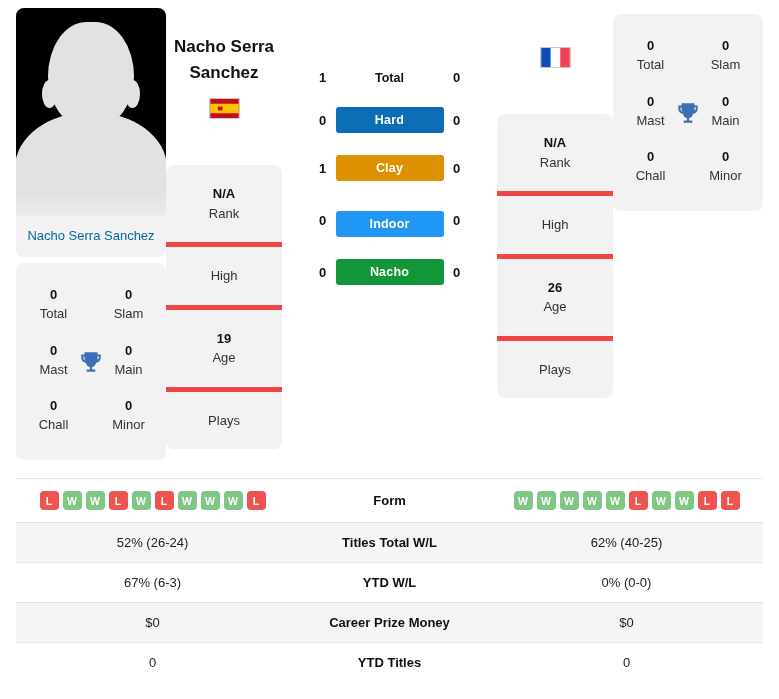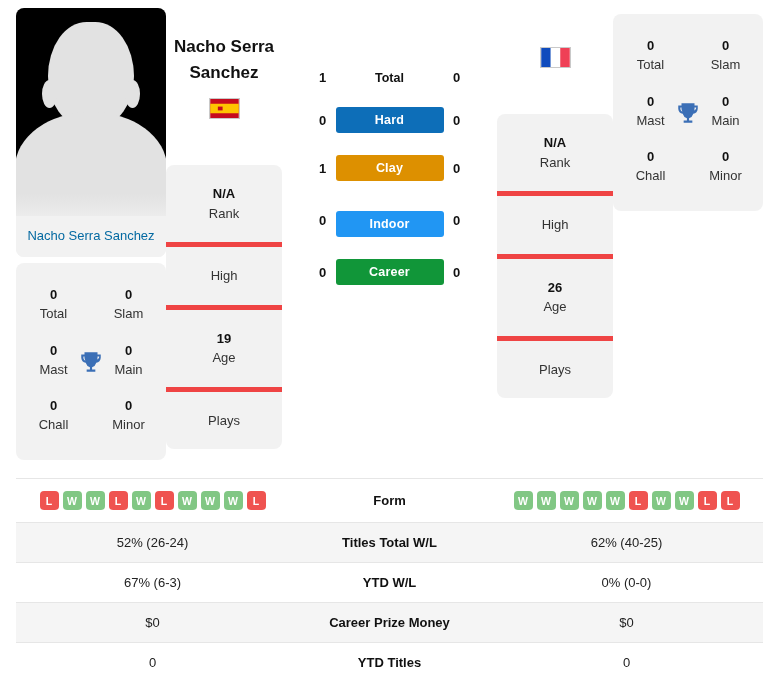--- a/index.html
+++ b/index.html
@@ -302,21 +302,21 @@
     <div class="h2h-row">
       <div class="h2h-score">0</div>
       <div class="h2h-mid">
           <span class="h2h-pill" id="pill-indoor" style="background: rgb(33, 150, 243); margin-top: 8px;">Indoor</span>
         </div>
       <div class="h2h-score">0</div>
     </div>
     <div class="h2h-row">
       <div class="h2h-score">0</div>
       <div class="h2h-mid">
-          <span class="h2h-pill" id="pill-grass" style="background: rgb(17, 150, 57);">Career</span>
+          <span class="h2h-pill" id="pill-grass" style="background: rgb(17, 150, 57);">Nacho</span>
         </div>
       <div class="h2h-score">0</div>
     </div>
   </div>
 
   <div class="info-col right">
     <svg class="flag" viewBox="0 0 30 20">
       <rect width="10" height="20" fill="#0f4bbd"></rect>
       <rect x="10" width="10" height="20" fill="#ffffff"></rect>
       <rect x="20" width="10" height="20" fill="#ef4056"></rect>

